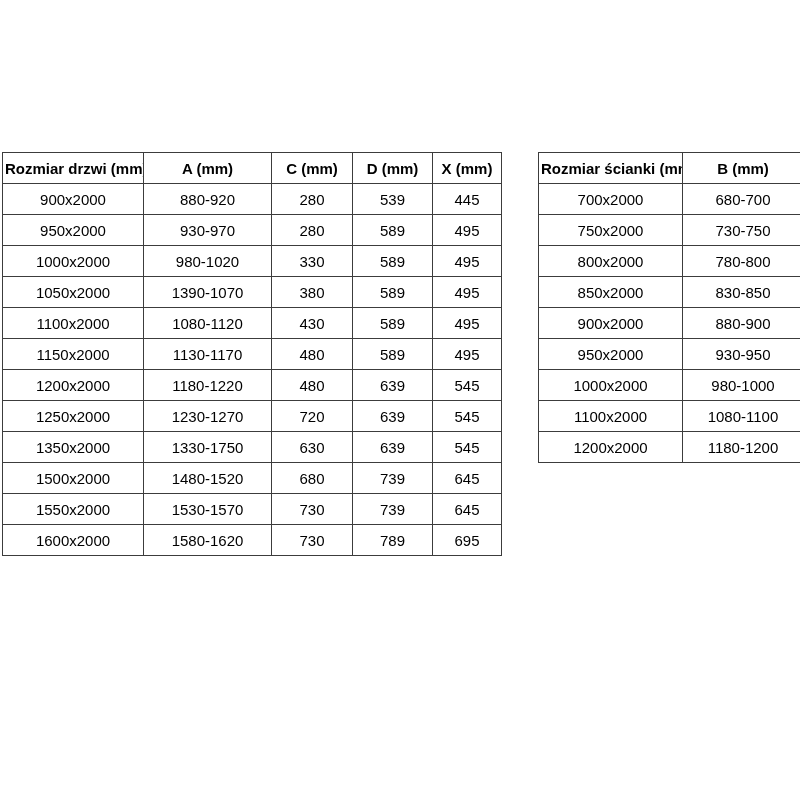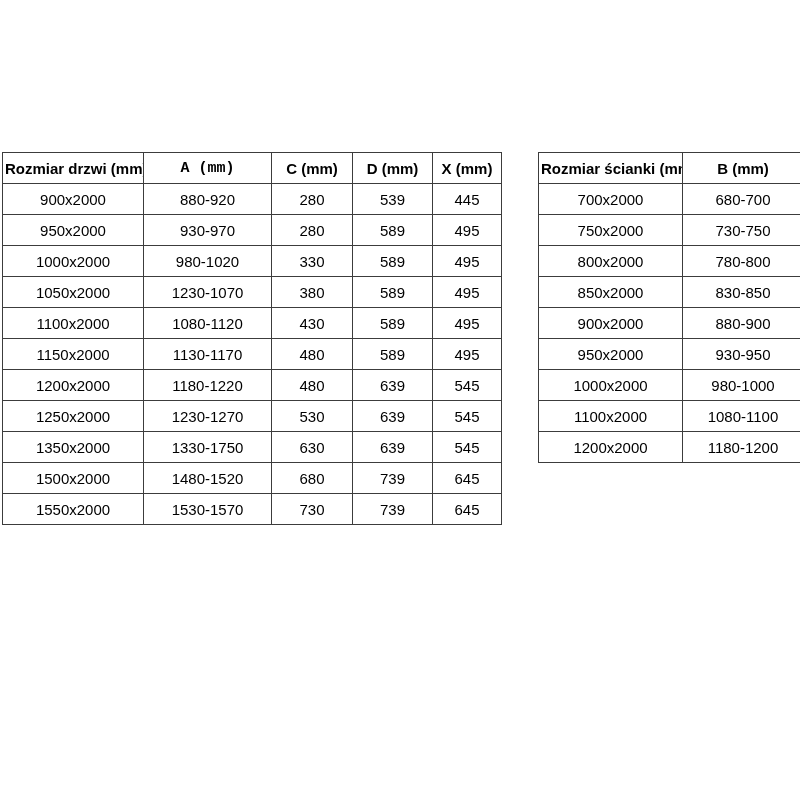--- a/index.html
+++ b/index.html
@@ -31,21 +31,21 @@
     overflow: hidden;
     white-space: nowrap;
   }
   .spec-table td { font-weight: normal; }
   .spec-table th { font-weight: bold; }
 
   .doors-table { left: 2px;  top: 152px; width: 474px; }
   .walls-table { left: 538px; top: 152px; width: 255px; }
 
   .doors-table th:nth-child(1) { width: 136px; }
-  .doors-table th:nth-child(2) { width: 123px; font-family: Liberation Mono, monospace; }
+  .doors-table th:nth-child(2) { width: 123px; }
   .doors-table th:nth-child(3) { width: 76px; }
   .doors-table th:nth-child(4) { width: 75px; }
   .doors-table th:nth-child(5) { width: 64px; }
 
   .walls-table th:nth-child(1) { width: 139px; }
   .walls-table th:nth-child(2) { width: 116px; }
 </style>
 </head>
 <body>
 
@@ -76,21 +76,21 @@
       </tr>
       <tr>
         <td>1000x2000</td>
         <td>980-1020</td>
         <td>330</td>
         <td>589</td>
         <td>495</td>
       </tr>
       <tr>
         <td>1050x2000</td>
-        <td>1230-1070</td>
+        <td>1390-1070</td>
         <td>380</td>
         <td>589</td>
         <td>495</td>
       </tr>
       <tr>
         <td>1100x2000</td>
         <td>1080-1120</td>
         <td>430</td>
         <td>589</td>
         <td>495</td>
@@ -105,21 +105,21 @@
       <tr>
         <td>1200x2000</td>
         <td>1180-1220</td>
         <td>480</td>
         <td>639</td>
         <td>545</td>
       </tr>
       <tr>
         <td>1250x2000</td>
         <td>1230-1270</td>
-        <td>530</td>
+        <td>720</td>
         <td>639</td>
         <td>545</td>
       </tr>
       <tr>
         <td>1350x2000</td>
         <td>1330-1750</td>
         <td>630</td>
         <td>639</td>
         <td>545</td>
       </tr>
@@ -129,20 +129,27 @@
         <td>680</td>
         <td>739</td>
         <td>645</td>
       </tr>
       <tr>
         <td>1550x2000</td>
         <td>1530-1570</td>
         <td>730</td>
         <td>739</td>
         <td>645</td>
+      </tr>
+      <tr>
+        <td>1600x2000</td>
+        <td>1580-1620</td>
+        <td>730</td>
+        <td>789</td>
+        <td>695</td>
       </tr>
     </tbody>
   </table>
 
 <table class="spec-table walls-table">
     <thead>
       <tr>
         <th>Rozmiar ścianki (mm)</th>
         <th>B (mm)</th>
       </tr>

